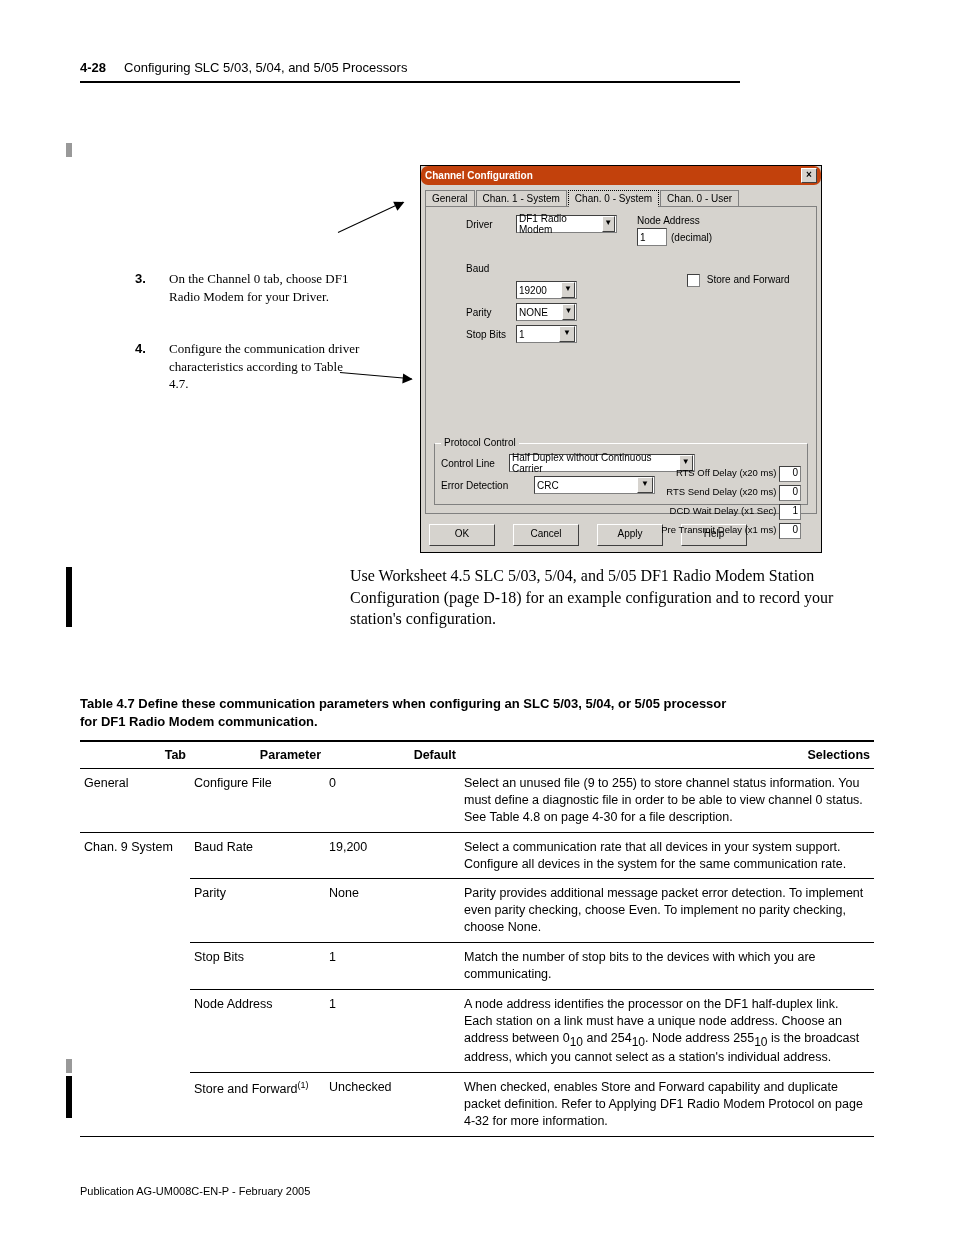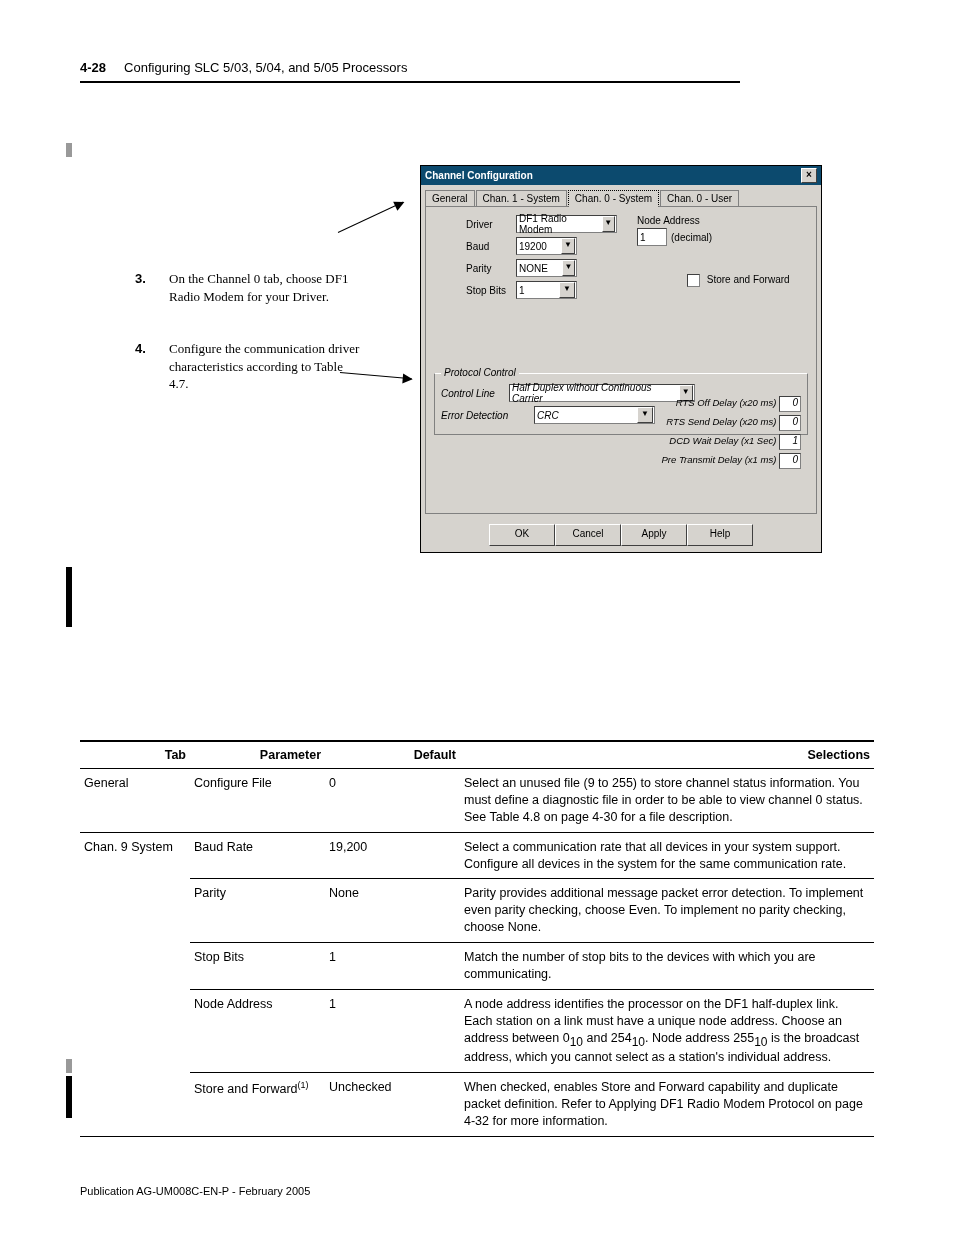--- a/index.html
+++ b/index.html
@@ -47,28 +47,29 @@
     position: absolute;
     left: 420px;
     top: 165px;
     width: 400px;
     background: #d6d3ce;
     border: 1px solid #000;
     font-family: Tahoma, Arial, sans-serif;
     font-size: 10px;
   }
   .titlebar {
-    background: #0c4a6e;
+    background: #c2410c;
     color: #fff;
     padding: 2px 4px;
     font-weight: bold;
     display: flex;
     justify-content: space-between;
     align-items: center;
     font-size: 10px;
+    border-radius: 7px;
   }
   .titlebar .close {
     background:#d6d3ce;
     color:#000;
     width:14px; height:13px;
     font-size:10px;
     text-align:center;
     line-height:12px;
     border:1px solid #fff;
     border-right-color:#404040; border-bottom-color:#404040;
@@ -146,21 +147,21 @@
     border-top-color:#404040;border-left-color:#404040;
     display:inline-block;vertical-align:middle;margin-right:4px;
   }
   .num-input {
     background:#fff;border:1px solid #808080;
     border-top-color:#404040;border-left-color:#404040;
     width:16px;height:14px;padding:0 2px;font-size:10px;
     display:inline-block;
   }
   .dlg-buttons {
-    display:flex;justify-content:center;gap:0;
+    display:flex;justify-content:flex-start;gap:18px;
     padding: 6px 8px;
   }
   .dlg-btn {
     width:64px;height:20px;
     background:#d6d3ce;
     border:1px solid #404040;
     border-top-color:#fff;border-left-color:#fff;
     font-size:10px;text-align:center;line-height:18px;
   }
 
@@ -275,21 +276,21 @@
         <div style="flex:0 0 150px;">
           <div class="field-row">
             <span class="field-label">Driver</span>
             <div class="field-input" style="width:95px;">
               <span>DF1 Radio Modem</span>
               <span class="dropdown-btn">▼</span>
             </div>
           </div>
           <div class="field-row">
             <span class="field-label">Baud</span>
-            <div class="field-input" style="width:55px;">
+            <div class="field-input" style="width:55px;margin-top:44px;">
               <span>19200</span>
               <span class="dropdown-btn">▼</span>
             </div>
           </div>
           <div class="field-row">
             <span class="field-label">Parity</span>
             <div class="field-input" style="width:55px;">
               <span>NONE</span>
               <span class="dropdown-btn">▼</span>
             </div>
@@ -311,21 +312,21 @@
             </div>
             <span>(decimal)</span>
           </div>
           <div style="margin-top:28px;margin-left:50px;">
             <span class="checkbox-box"></span>
             <span>Store and Forward</span>
           </div>
         </div>
       </div>
 
-      <div class="groupbox" data-title="Protocol Control" style="margin-top:70px;font-style:italic;">
+      <div class="groupbox" data-title="Protocol Control" style="margin-top:96px;">
         <div class="field-row">
           <span style="width:68px;">Control Line</span>
           <div class="field-input" style="width:180px;">
             <span>Half Duplex without Continuous Carrier</span>
             <span class="dropdown-btn">▼</span>
           </div>
         </div>
         <div class="field-row">
           <span style="width:68px;">Error Detection</span>
           <div class="field-input" style="width:115px;margin-left:25px;">
@@ -355,21 +356,23 @@
       </div>
     </div>
     <div class="dlg-buttons">
       <div class="dlg-btn">OK</div>
       <div class="dlg-btn">Cancel</div>
       <div class="dlg-btn">Apply</div>
       <div class="dlg-btn">Help</div>
     </div>
   </div>
 
-
+  <div class="body-para">Use Worksheet 4.5 SLC 5/03, 5/04, and 5/05 DF1 Radio Modem Station Configuration (page D-18) for an example configuration and to record your station's configuration.</div>
+
+  <div class="table-caption">Table 4.7 Define these communication parameters when configuring an SLC 5/03, 5/04, or 5/05 processor for DF1 Radio Modem communication.</div>
 
   <table class="params">
     <colgroup>
       <col style="width:110px">
       <col style="width:135px">
       <col style="width:135px">
       <col>
     </colgroup>
     <thead>
       <tr>

